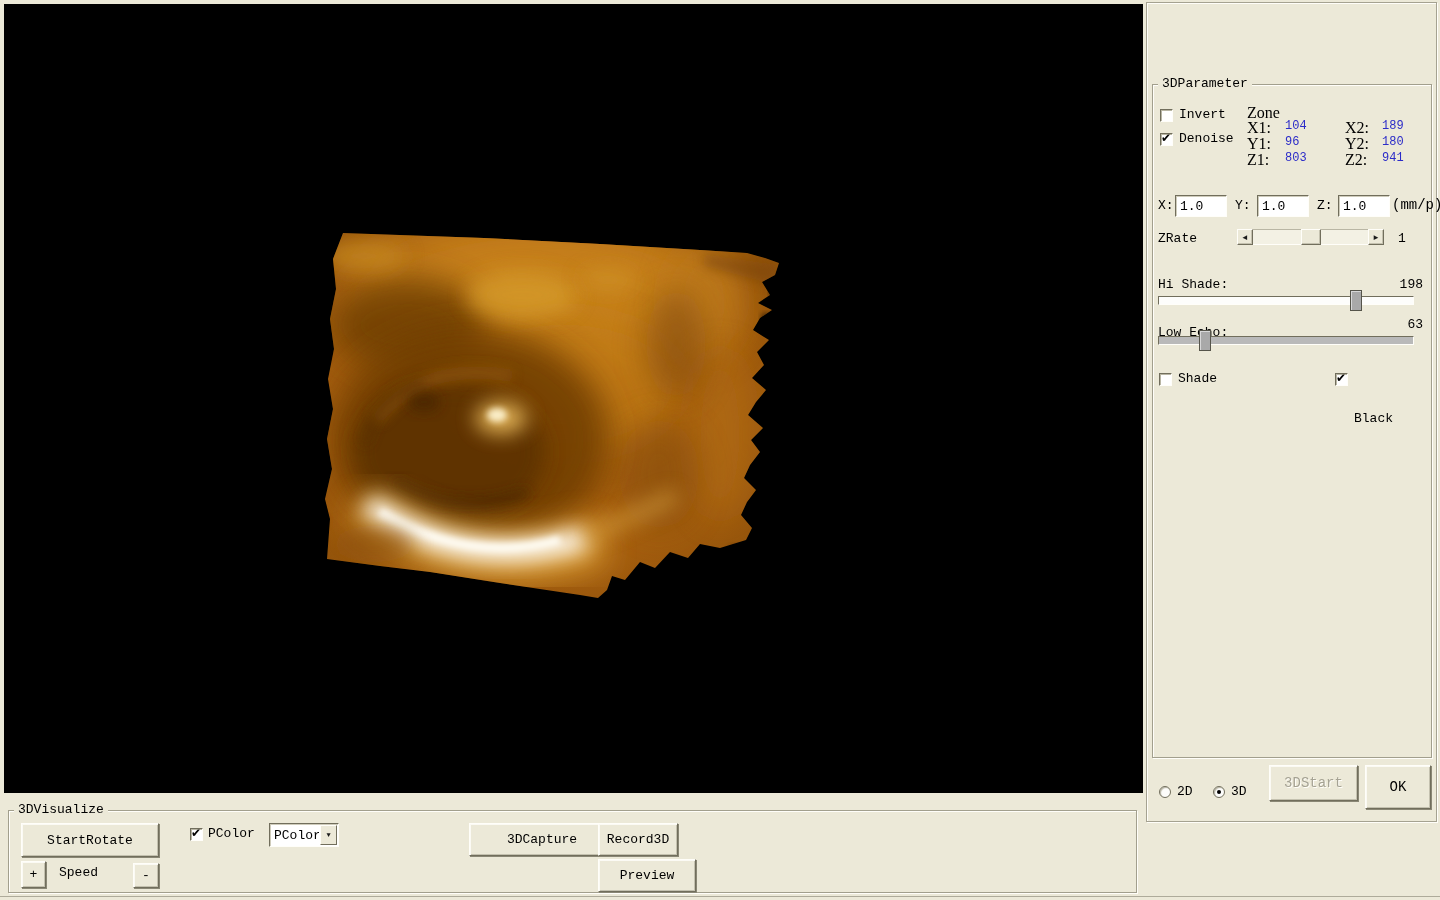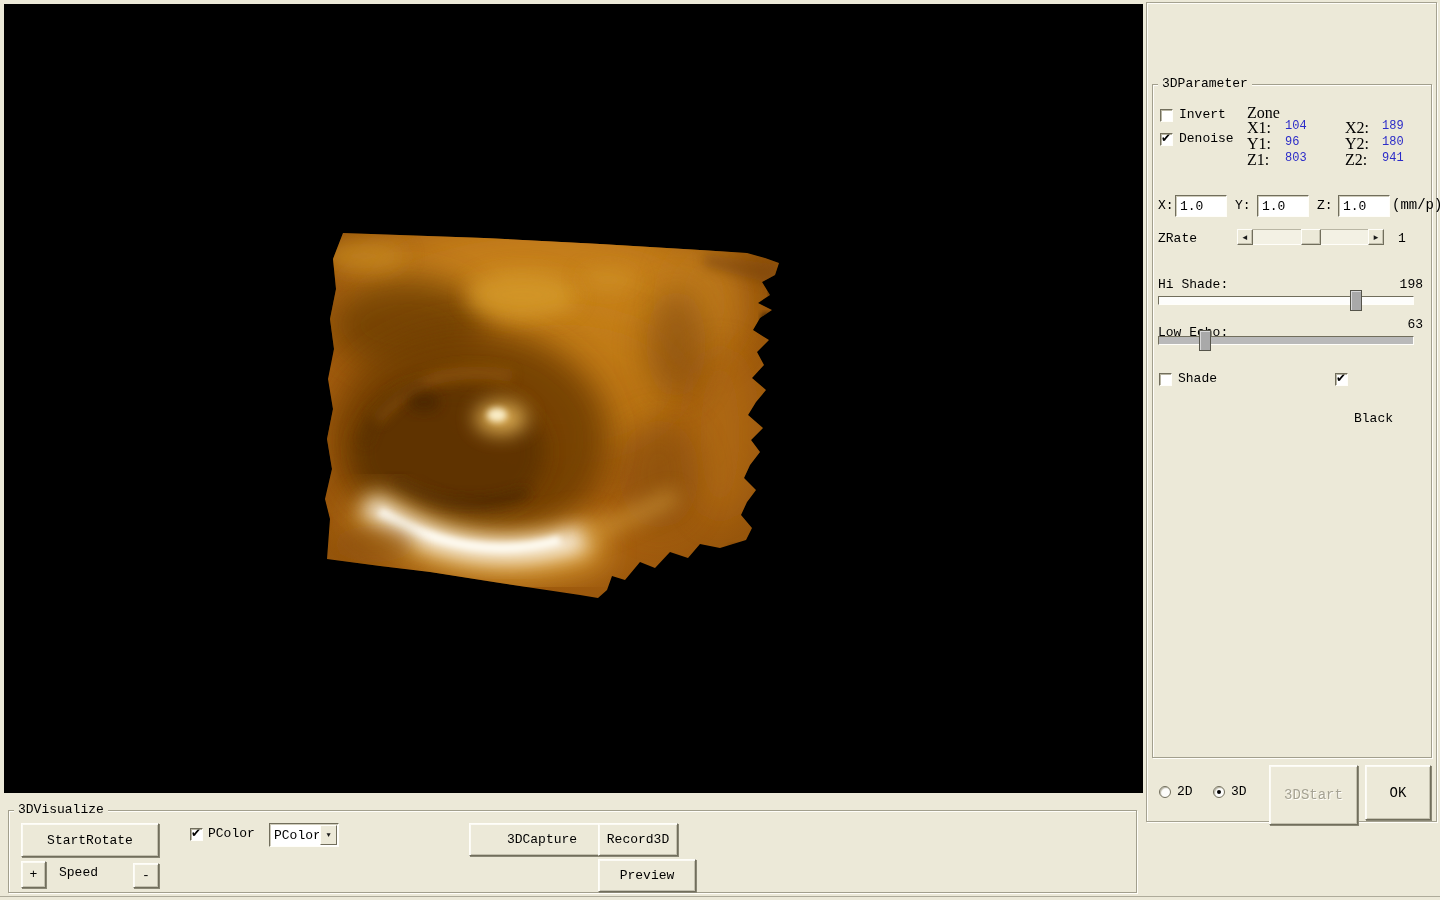--- a/index.html
+++ b/index.html
@@ -203,22 +203,22 @@
     <span class="cb checked" style="left:182px; top:288px;">
         <span class="check">✔</span>
       </span>
     <span class="lbl" style="left:201px; top:287px;margin-top:40px;">Black</span>
   </div>
 
   <span class="radio" style="left:12px; top:783px;"></span>
   <span class="lbl" style="left:30px; top:782px;">2D</span>
   <span class="radio selected" style="left:66px; top:783px;"></span>
   <span class="lbl" style="left:84px; top:782px;">3D</span>
-  <div class="btn big disabled" style="left:122px; top:762px; width:89px; height:60px;">3DStart</div>
-  <div class="btn big" style="left:218px; top:762px; width:66px; height:55px;">OK</div>
+  <div class="btn big disabled" style="left:122px; top:762px; width:89px; height:36px;">3DStart</div>
+  <div class="btn big" style="left:218px; top:762px; width:66px; height:44px;">OK</div>
 </div>
 
 <div id="gb-3dvis" class="groupbox">
   <span class="gb-label">3DVisualize</span>
 
   <div class="btn" style="left:12px; top:12px; width:138px; height:34px;">StartRotate</div>
 
   <span class="cb checked" style="left:181px; top:17px;">
       <span class="check">✔</span>
     </span>

